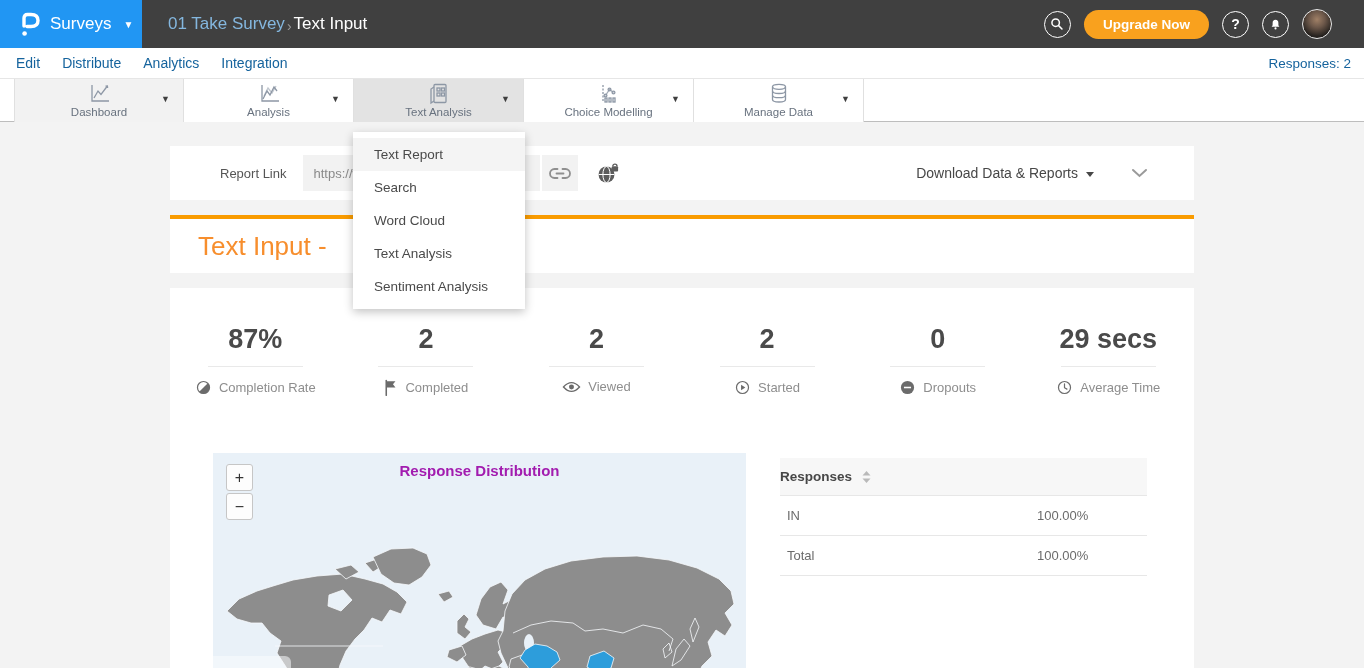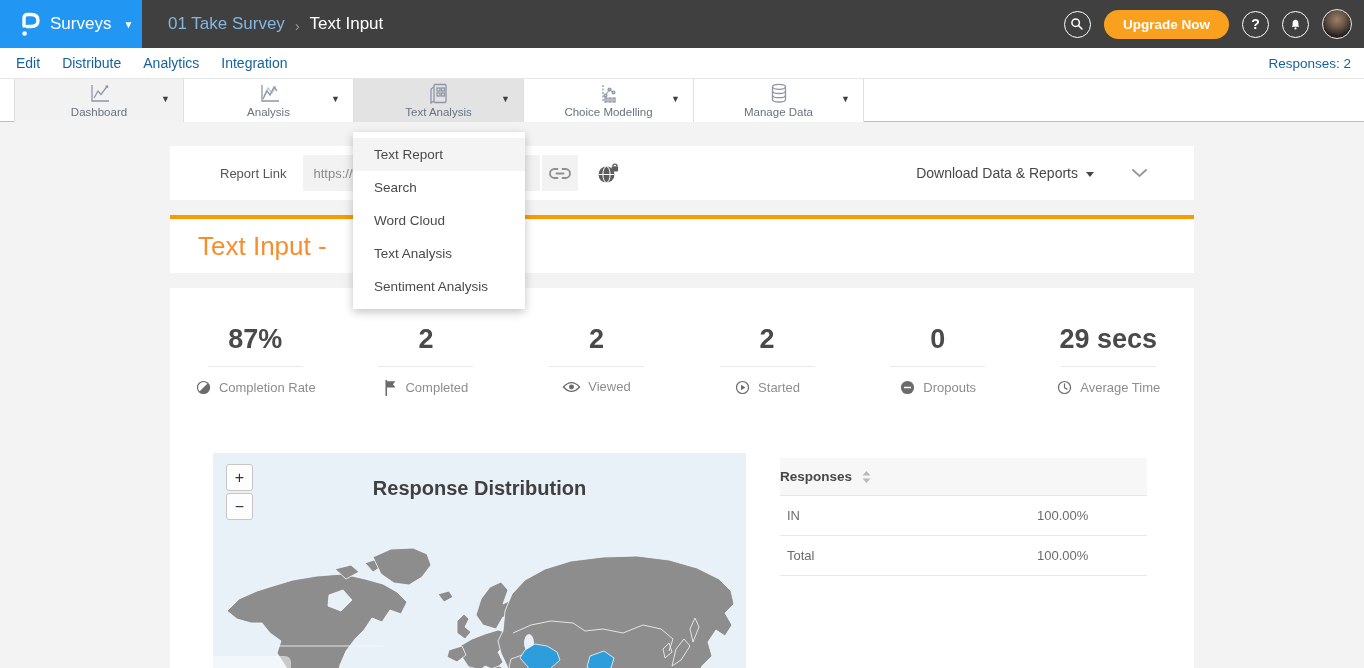--- a/index.html
+++ b/index.html
@@ -4,25 +4,25 @@
 <style>
   * { margin:0; padding:0; box-sizing:border-box; }
   html,body { width:1364px; height:668px; overflow:hidden; background:#f3f3f3;
     font-family:"Liberation Sans","DejaVu Sans",sans-serif; }
 
   
   .header { height:48px; background:#404040; display:flex; align-items:center; position:relative; }
   .brand-block { width:142px; height:48px; background:#2196f3; display:flex; align-items:center; padding-left:18px; gap:10px; cursor:pointer; }
   .brand-name { color:#fff; font-size:17px; }
   .brand-caret { color:#fff; font-size:10px; margin-left:2px; }
-  .breadcrumb { display:flex; align-items:flex-end; gap:10px; margin-left:26px; font-size:17px; }
+  .breadcrumb { display:flex; align-items:flex-end; gap:2px; margin-left:26px; font-size:17px; }
   .crumb-survey { color:#84b7df; cursor:pointer; }
   .crumb-sep { color:#9a9a9a; font-size:14px; }
   .crumb-page { color:#fff; }
-  .header-right { position:absolute; right:12px; top:0; height:48px; display:flex; align-items:center; gap:13px; }
+  .header-right { position:absolute; right:32px; top:0; height:48px; display:flex; align-items:center; gap:13px; }
   .circle-btn { width:27px; height:27px; border:1.6px solid #fff; border-radius:50%; display:flex; align-items:center; justify-content:center; color:#fff; font-size:14px; font-weight:bold; cursor:pointer; background:transparent; }
   .upgrade-btn { background:#f9a11e; color:#fff; font-size:13.5px; font-weight:bold; border:none; border-radius:15px; height:29px; padding:0 19px; cursor:pointer; }
   .avatar { width:30px; height:30px; border-radius:50%; background:radial-gradient(circle at 50% 34%, #a08066 0%, #6d584a 34%, #26221f 72%); border:1px solid #e9e9e9; cursor:pointer; }
 
   
   .nav-row { height:30px; background:#fff; display:flex; align-items:center; padding-left:16px; gap:22px; position:relative; }
   .nav-item { font-size:14px; color:#15639d; font-weight:500; cursor:pointer; padding-bottom:1px; }
   .nav-item.active { text-underline-offset:4px; }
   .nav-responses { position:absolute; right:13px; font-size:13.5px; color:#15639d; }
 
@@ -60,21 +60,21 @@
   
   .main-card { top:166px; height:380px; overflow:hidden; }
   .stats-row { display:flex; padding-top:36px; }
   .stat { width:170.6px; text-align:center; }
   .stat-value { font-size:27px; font-weight:bold; color:#4a4a4a; }
   .stat-divider { width:95px; height:1px; background:#e9e9e9; margin:11px auto 12px auto; }
   .stat-label { display:flex; align-items:center; justify-content:center; gap:7px; font-size:13px; color:#8e8e8e; }
 
   
   .map-panel { position:absolute; left:43px; top:165px; width:533px; height:216px; background:#e9f1f8; overflow:hidden; }
-  .map-title { position:absolute; top:24px; left:0; width:100%; text-align:center; font-size:20px; font-weight:bold; color:#404040; }
+  .map-title { position:absolute; top:9px; left:0; width:100%; text-align:center; font-size:15px; font-weight:bold; color:#a21caf; }
   .zoom-btns { position:absolute; left:13px; top:11px; display:flex; flex-direction:column; gap:2px; }
   .zoom-btn { width:27px; height:27px; background:#fdfdfd; border:1px solid #c6c6c6; border-radius:3px; font-size:16px; color:#333; cursor:pointer; line-height:1; }
   .map-svg { position:absolute; left:0; top:0; }
   .map-watermark { position:absolute; left:0; bottom:-2px; width:78px; height:15px; background:rgba(250,252,253,.55); border-radius:0 6px 0 0; }
 
   
   .countries-table { position:absolute; left:610px; top:170px; width:367px; font-size:13px; }
   .ct-header { display:flex; align-items:center; height:38px; background:#f7f7f7; border-bottom:1px solid #e7e7e7; }
   .ct-row { display:flex; align-items:center; height:40px; border-bottom:1px solid #e7e7e7; color:#6b6b6b; }
   .ct-col-country { flex:1; padding-left:7px; display:flex; align-items:center; }

